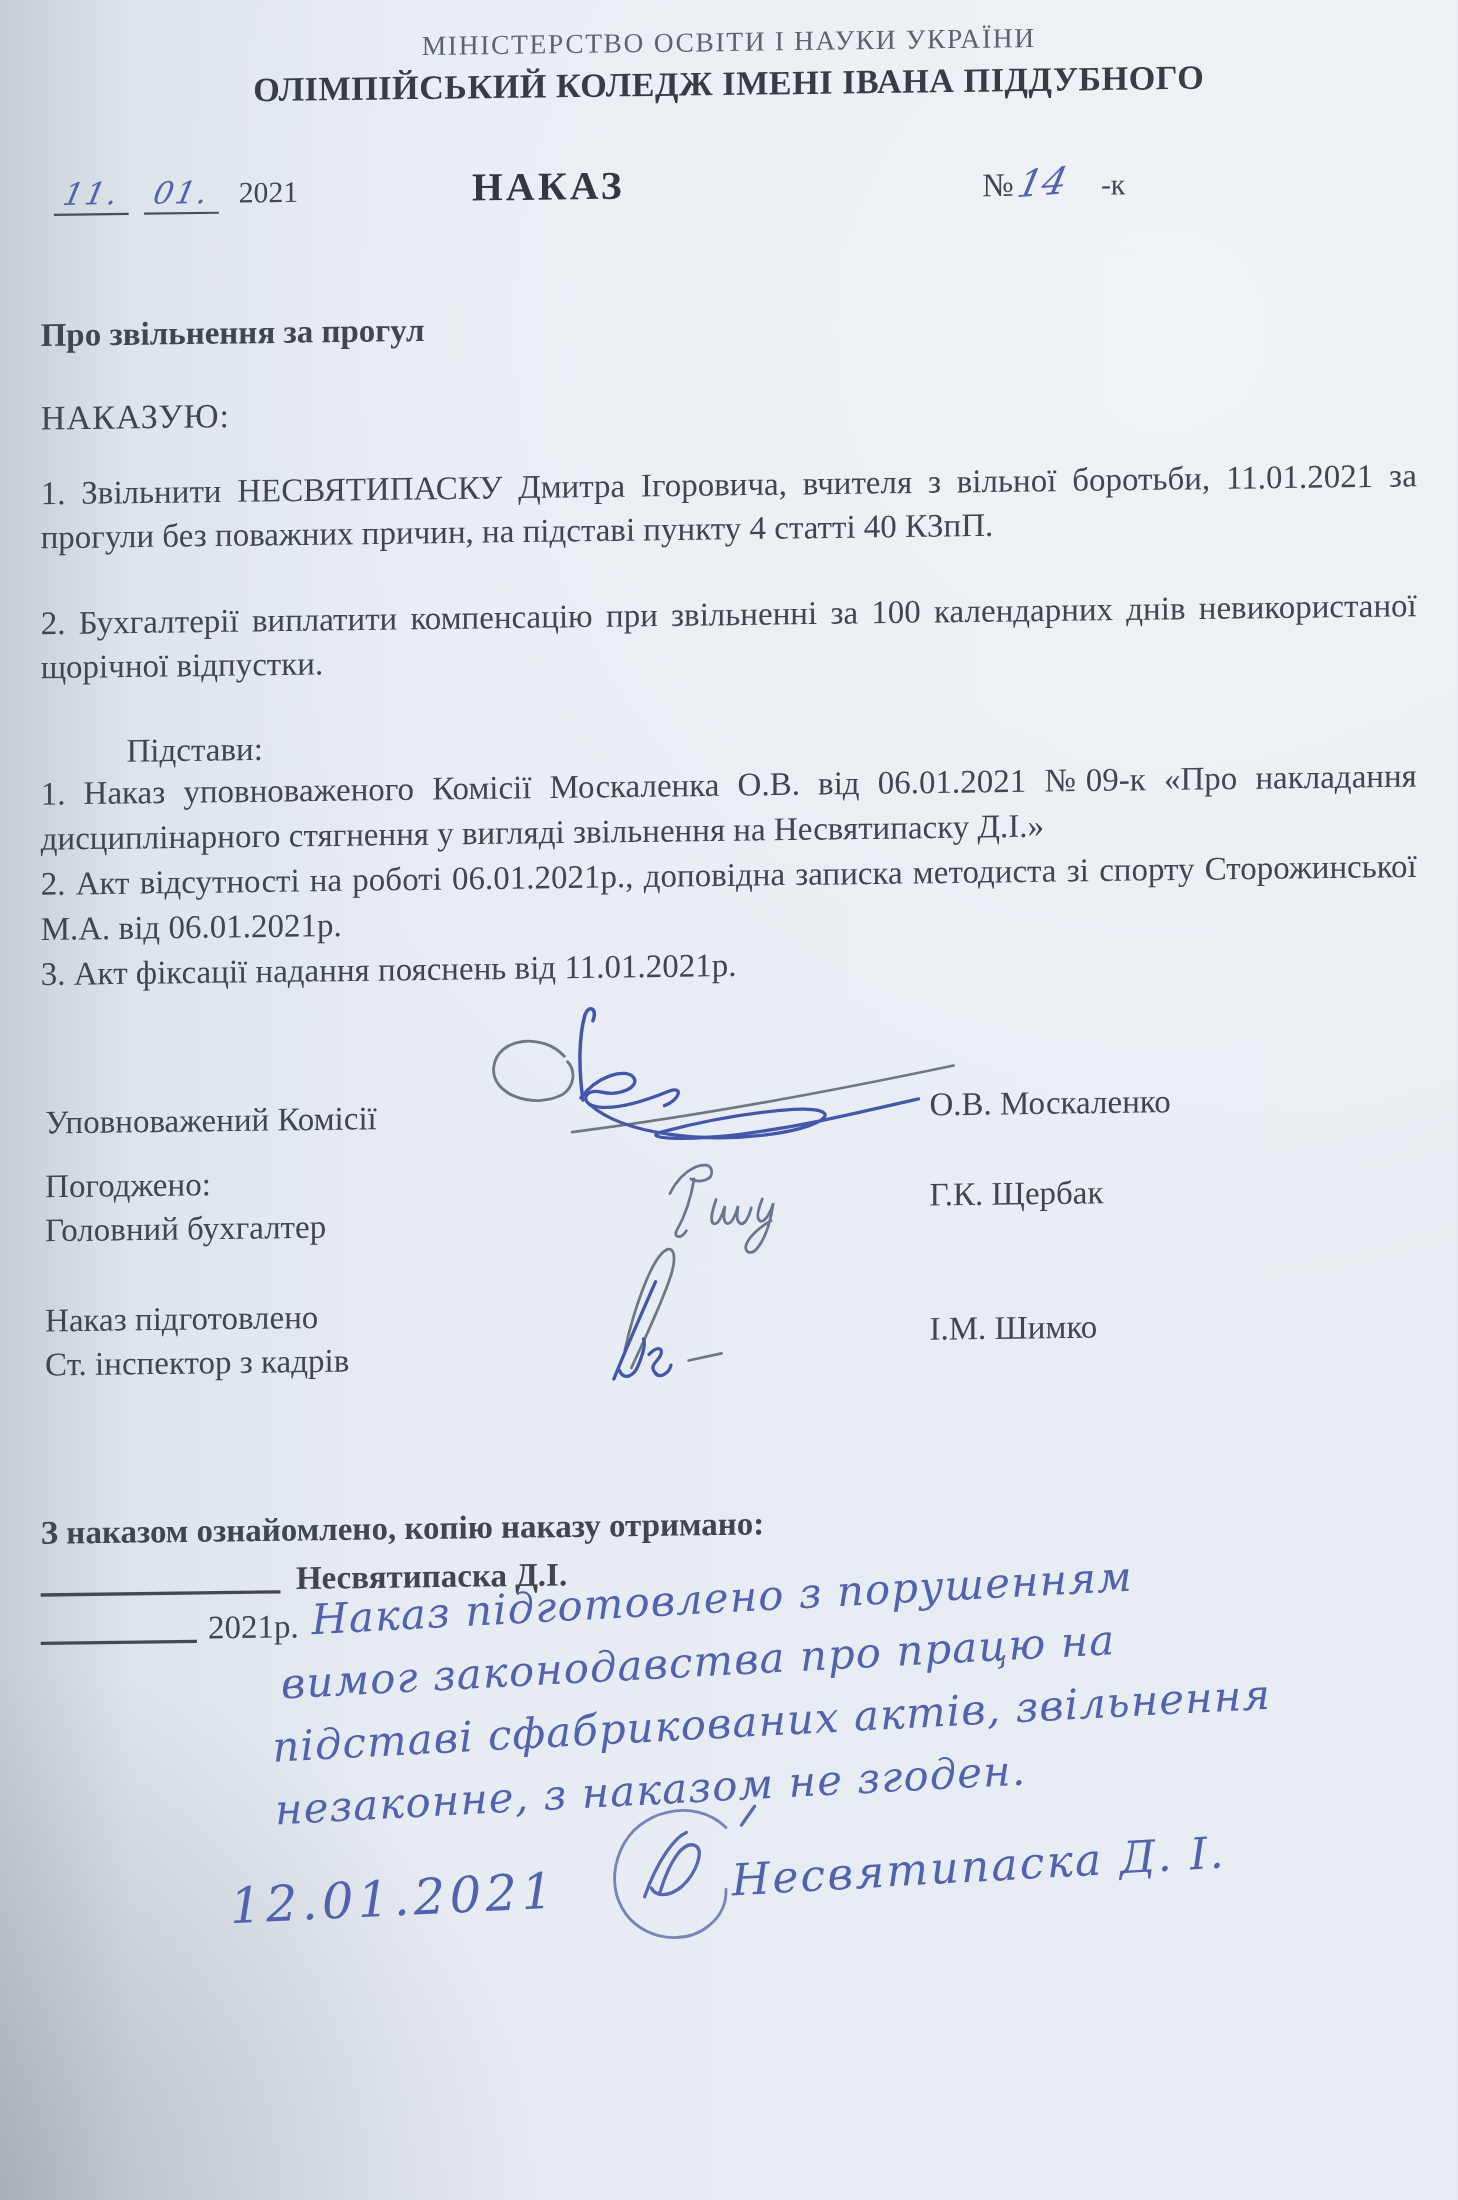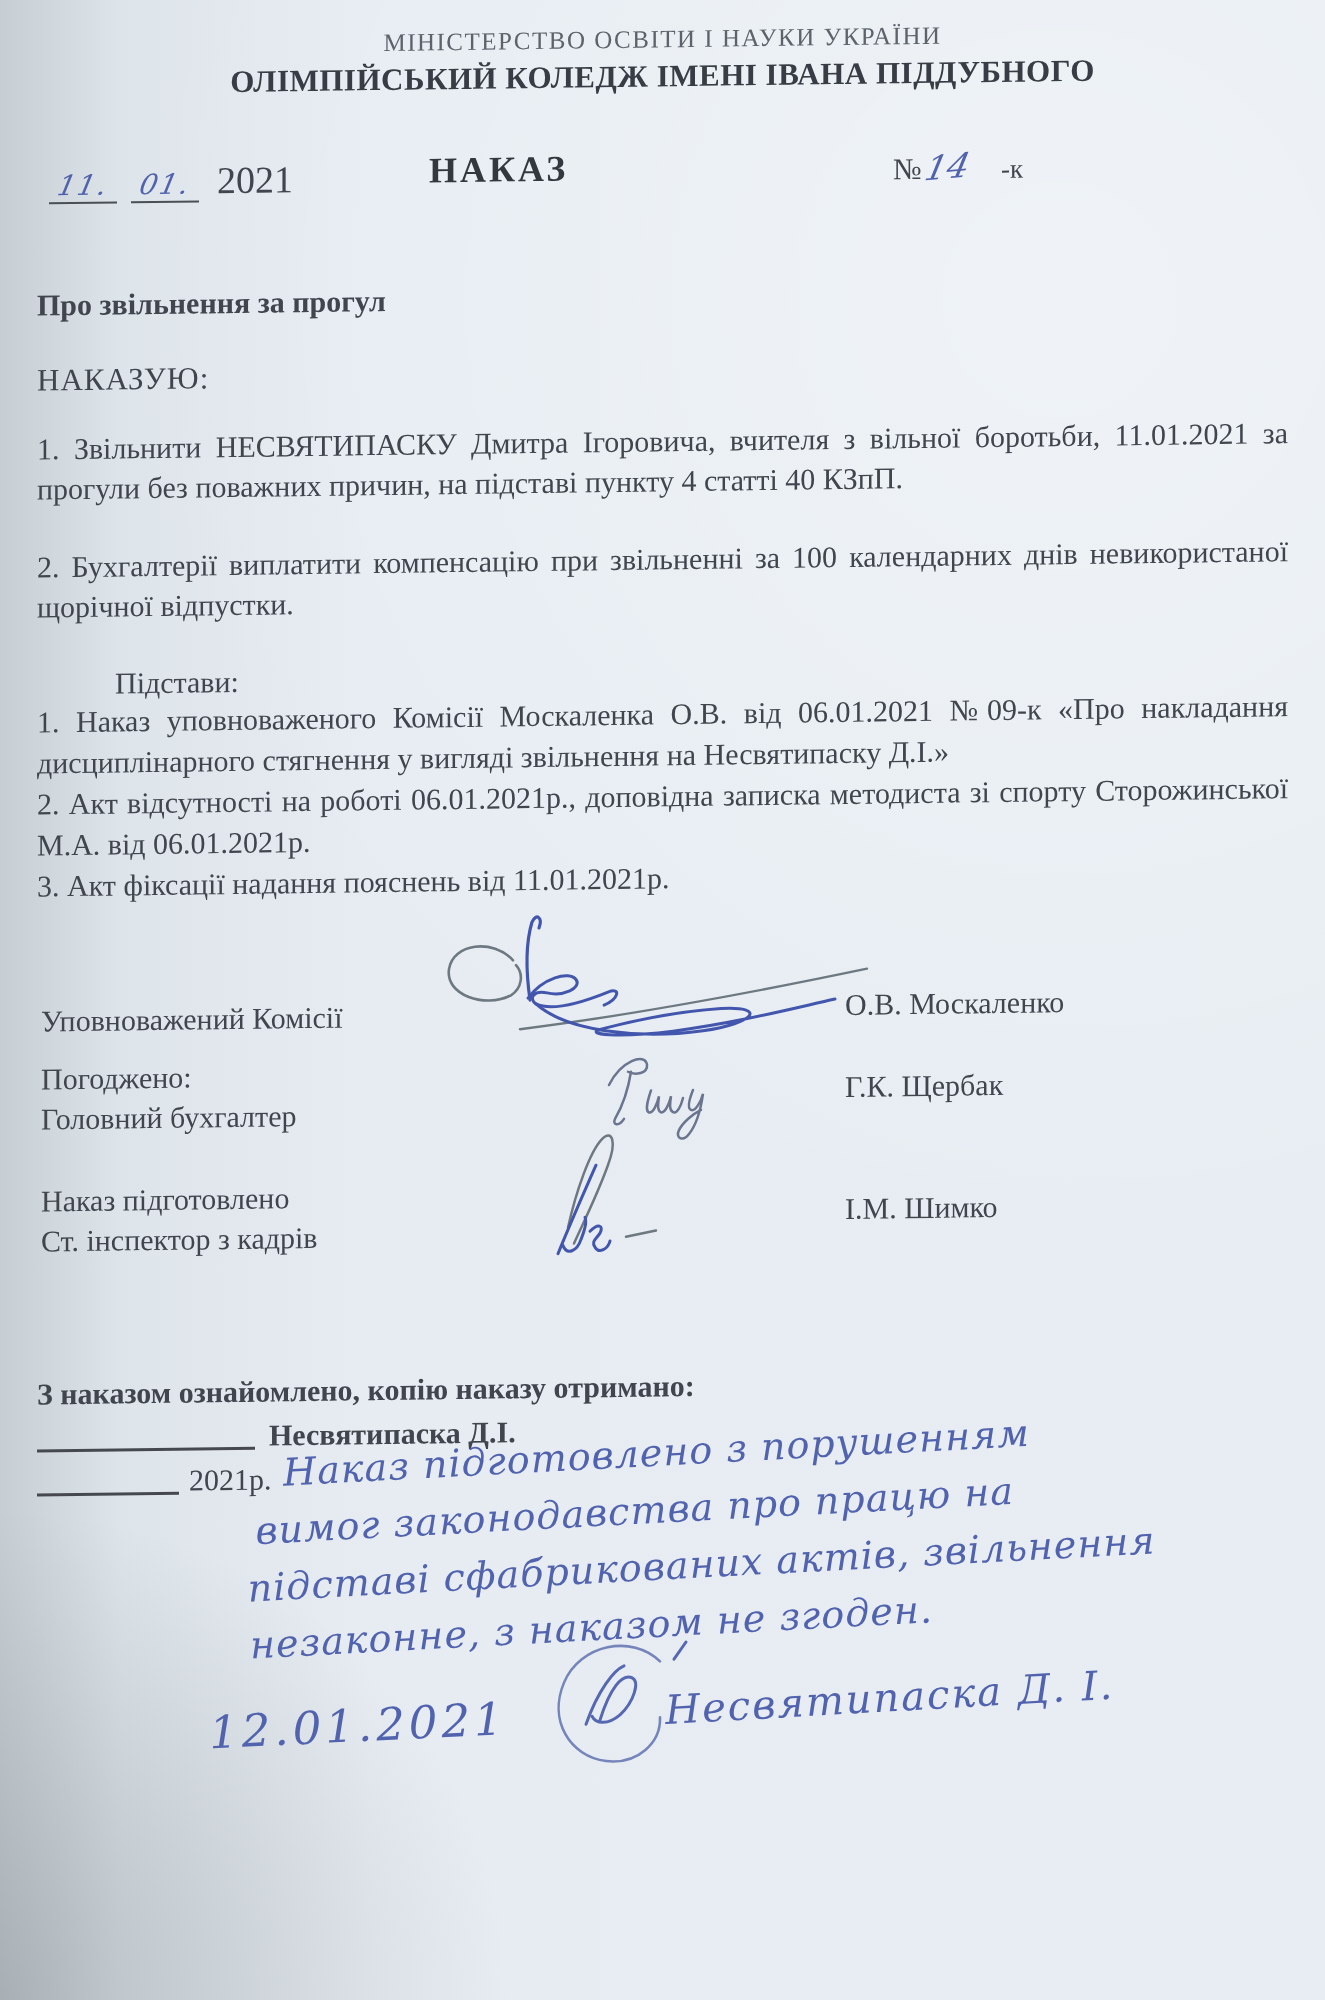--- a/index.html
+++ b/index.html
@@ -14,21 +14,21 @@
   }
   .content{position:absolute;left:0;top:0;width:1325px;height:2000px;padding:0 37px;box-sizing:border-box;transform:skewY(-0.75deg);transform-origin:0 0;color:#41464e;}
   .center{text-align:center;}
   .ministry{margin-top:34px;font-size:25px;letter-spacing:1.5px;color:#5d636b;}
   .institution{margin-top:5px;font-size:31px;font-weight:bold;letter-spacing:0.5px;color:#383d45;}
   .header-line{position:relative;height:72px;margin-top:52px;}
   .hdate{position:absolute;left:12px;top:6px;font-size:29px;}
   .slotline{display:inline-block;width:68px;border-bottom:2px solid #4a4f55;text-align:center;margin-right:14px;}
   .hand{font-family:"DejaVu Serif", serif;font-style:italic;color:#5163ae;}
   .hw-day,.hw-month{font-size:28px;letter-spacing:2px;display:inline-block;transform:skewX(-12deg);}
-  .hyear{font-size:38px;margin-left:4px;margin-top:48px;}
+  .hyear{font-size:27px;margin-left:4px;margin-top:48px;}
   .htype{position:absolute;left:392px;top:0;font-size:36px;font-weight:bold;letter-spacing:3px;color:#33383f;}
   .hnum{position:absolute;left:856px;top:4px;font-size:30px;}
   .hw-num{font-size:34px;display:inline-block;transform:skewX(-16deg) rotate(-4deg);margin:0 14px 0 4px;}
   .num-k{font-size:27px;margin-left:18px;}
   .subject{margin-top:62px;font-size:30px;font-weight:bold;}
   .orderword{margin-top:40px;font-size:31px;letter-spacing:1px;}
   .body-p{font-size:30px;line-height:40px;text-align:justify;margin:0;}
   .p1{margin-top:31px;}
   .p2{margin-top:38px;}
   .grounds-label{margin-top:40px;font-size:30px;padding-left:78px;}

